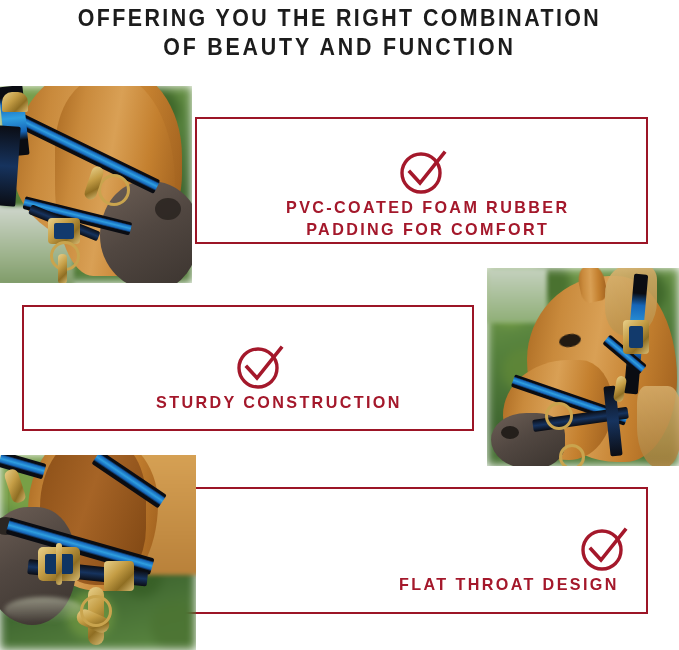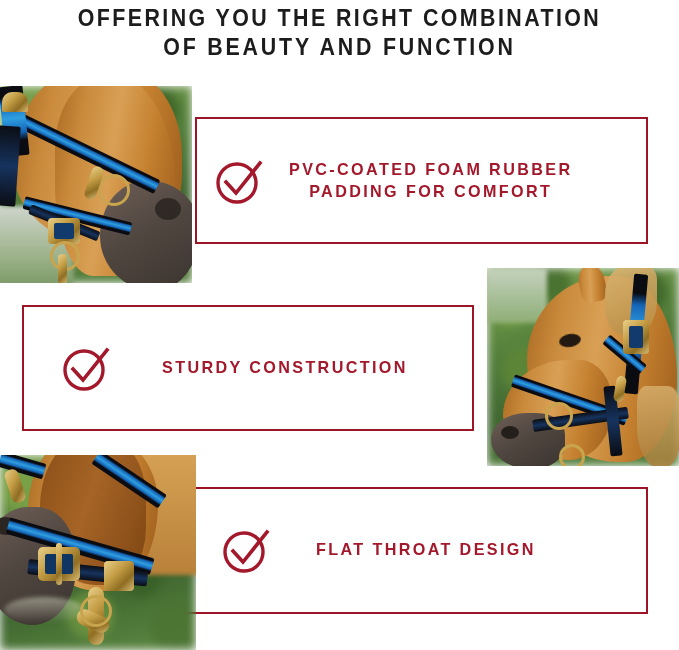--- a/index.html
+++ b/index.html
@@ -97,20 +97,21 @@
     position: absolute;
     border: 2px solid #9c1526;
     background: #ffffff;
     box-sizing: border-box;
   }
   .fbox-row {
     position: absolute;
     display: flex;
     align-items: center;
     box-sizing: border-box;
+    flex-direction: column;
   }
   .check-icon { flex: 0 0 auto; display: block; }
   .feat-text {
     color: #a4182b;
     font-family: "Liberation Sans", sans-serif;
     font-weight: 700;
     font-size: 17px;
     line-height: 22px;
     letter-spacing: 2.5px;
     text-transform: uppercase;
@@ -122,21 +123,21 @@
   
   #box-1 { left: 195px; top: 117px; width: 453px; height: 127px; }
   #row-1 { left: 213px; top: 145px; width: 420px; height: 72px; }
   #row-1 .feat-text { margin-left: 24px; text-align: center; }
 
   #box-2 { left: 22px; top: 305px; width: 452px; height: 126px; }
   #row-2 { left: 60px; top: 340px; width: 400px; height: 56px; }
   #row-2 .feat-text { margin-left: 50px; }
 
   #box-3 { left: 8px; top: 487px; width: 640px; height: 127px; }
-  #row-3 { left: 220px; top: 522px; width: 410px; height: 56px; }
+  #row-3 { left: 220px; top: 522px; width: 410px; height: 56px; align-items: flex-end; }
   #row-3 .feat-text { margin-left: 44px; }
 </style>
 </head>
 <body>
 
 <div class="headline">
   <span class="hl-line hl-line-1">OFFERING YOU THE RIGHT COMBINATION</span>
   <span class="hl-line hl-line-2">OF BEAUTY AND FUNCTION</span>
 </div>
 

